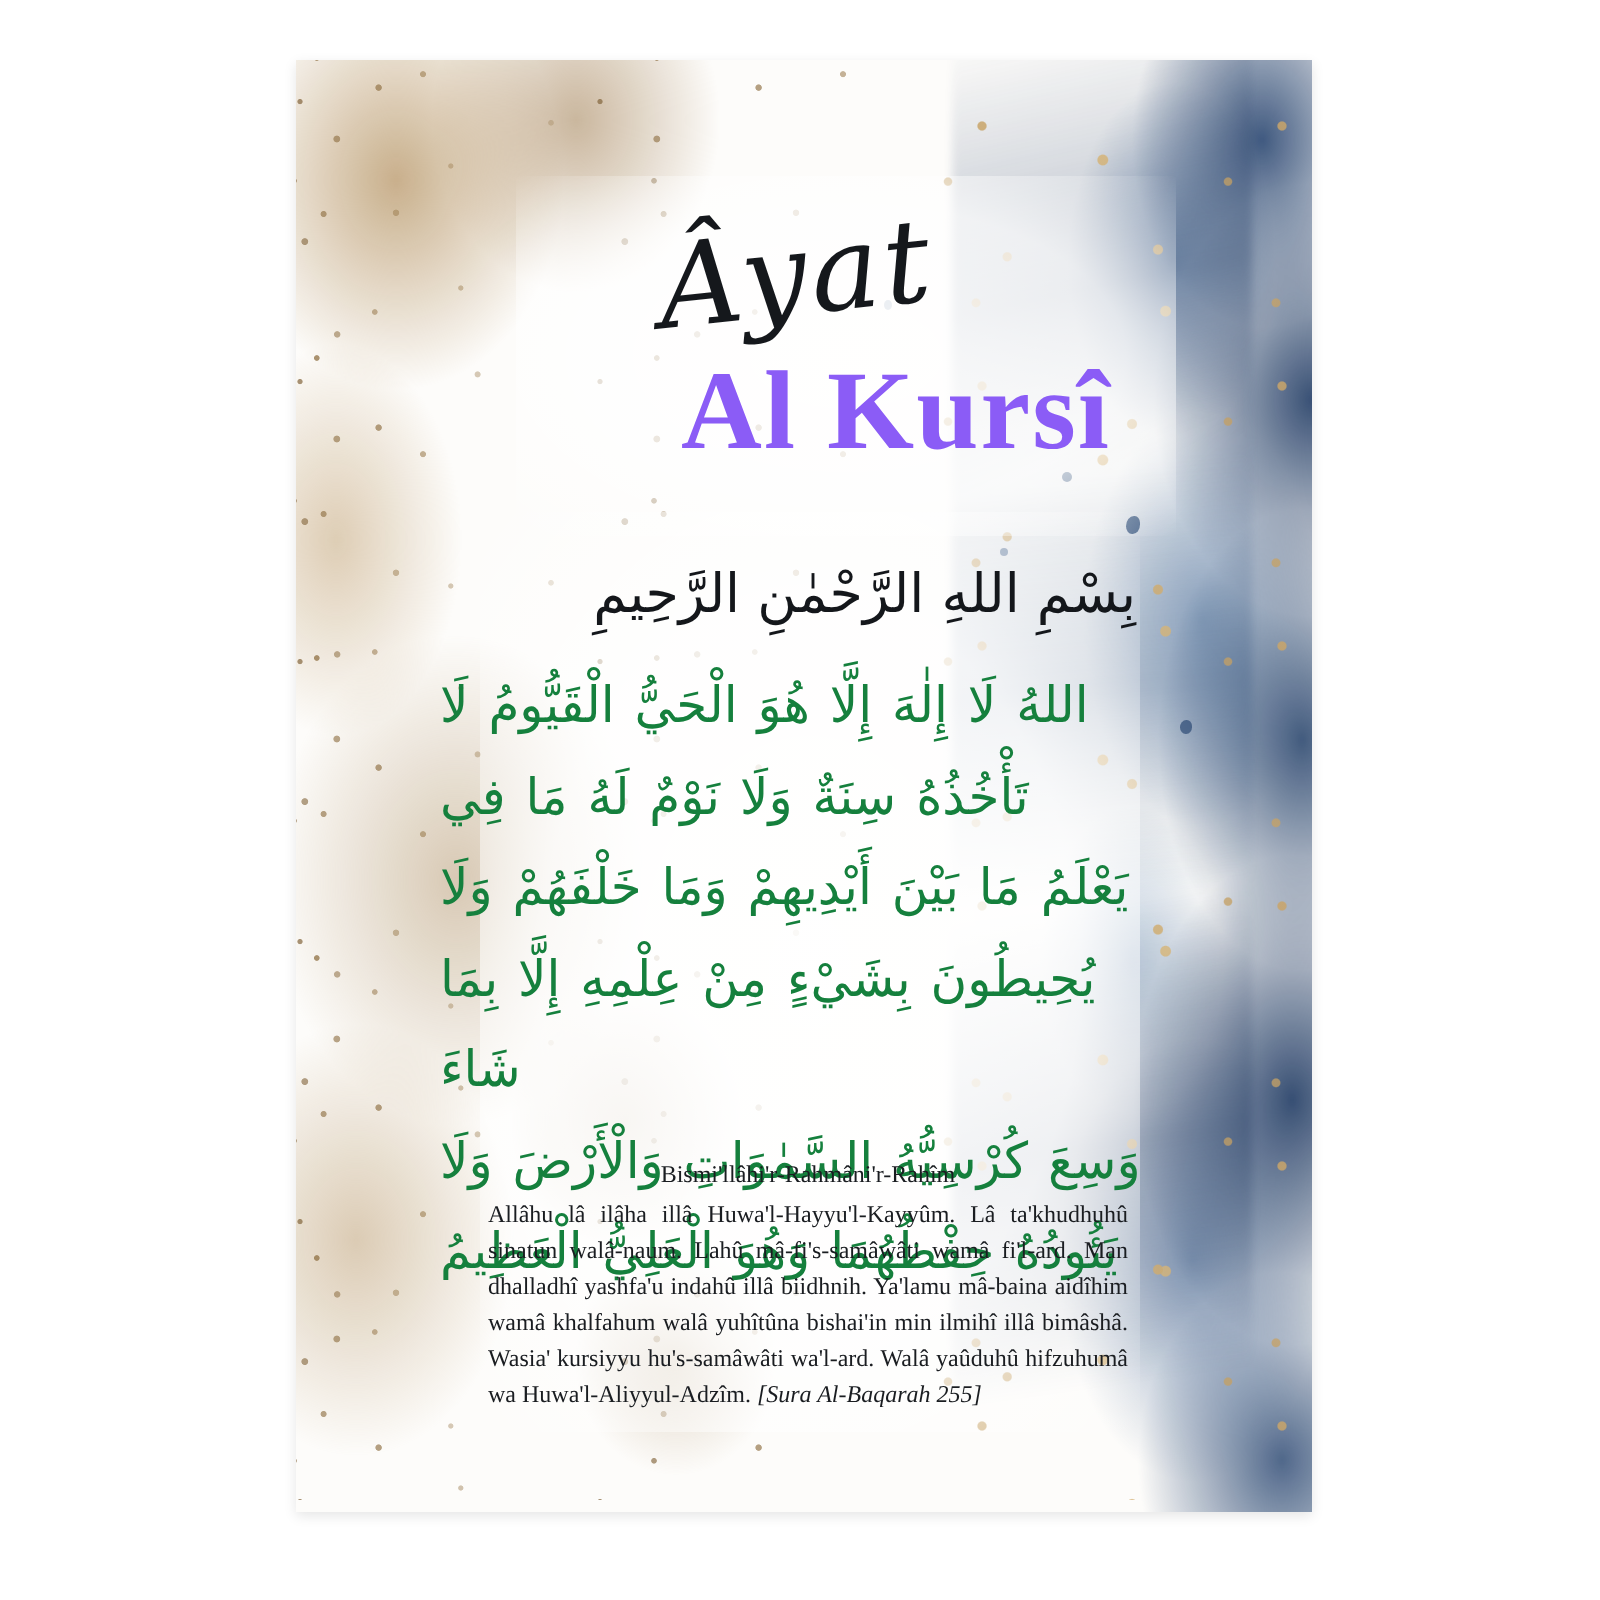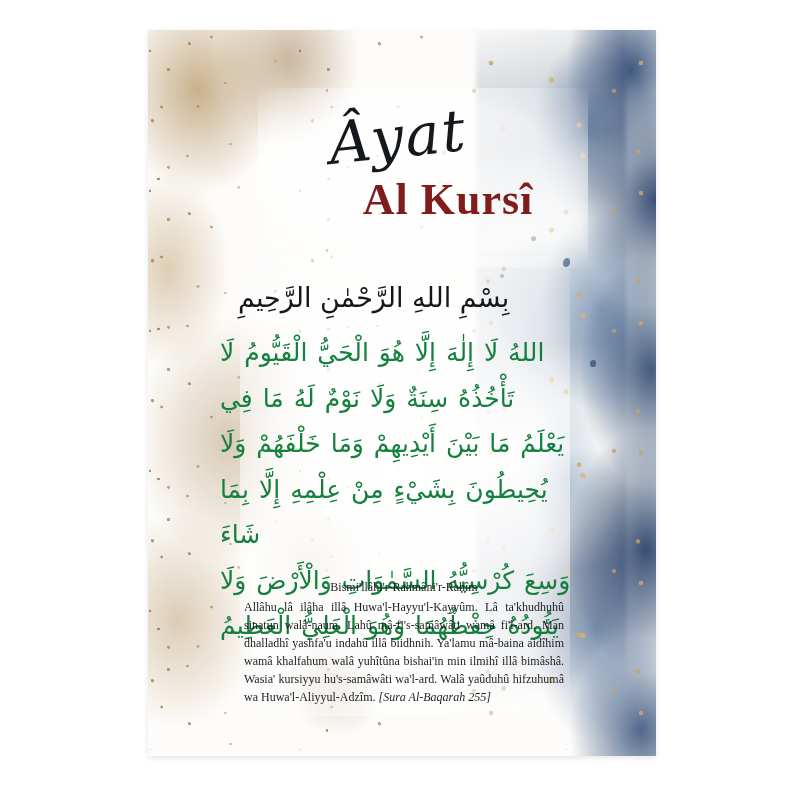--- a/index.html
+++ b/index.html
@@ -178,32 +178,32 @@
   }
 
   .title-main {
     position: absolute;
     left: 150px;
     top: 148px;
     width: 300px;
     text-align: center;
     font-family: "Liberation Serif", serif;
     font-weight: 700;
-    font-size: 44px;
+    font-size: 56px;
     line-height: 1;
-    color: #7f1d1d;
+    color: #8b5cf6;
     letter-spacing: 1px;
   }
 
   .basmala {
     position: absolute;
     left: 90px;
     top: 248px;
     width: 330px;
-    text-align: left;
+    text-align: right;
     font-family: "DejaVu Sans", sans-serif;
     font-size: 27px;
     line-height: 1.5;
     color: #14171b;
     direction: rtl;
   }
 
   .arabic-body {
     position: absolute;
     left: 72px;

